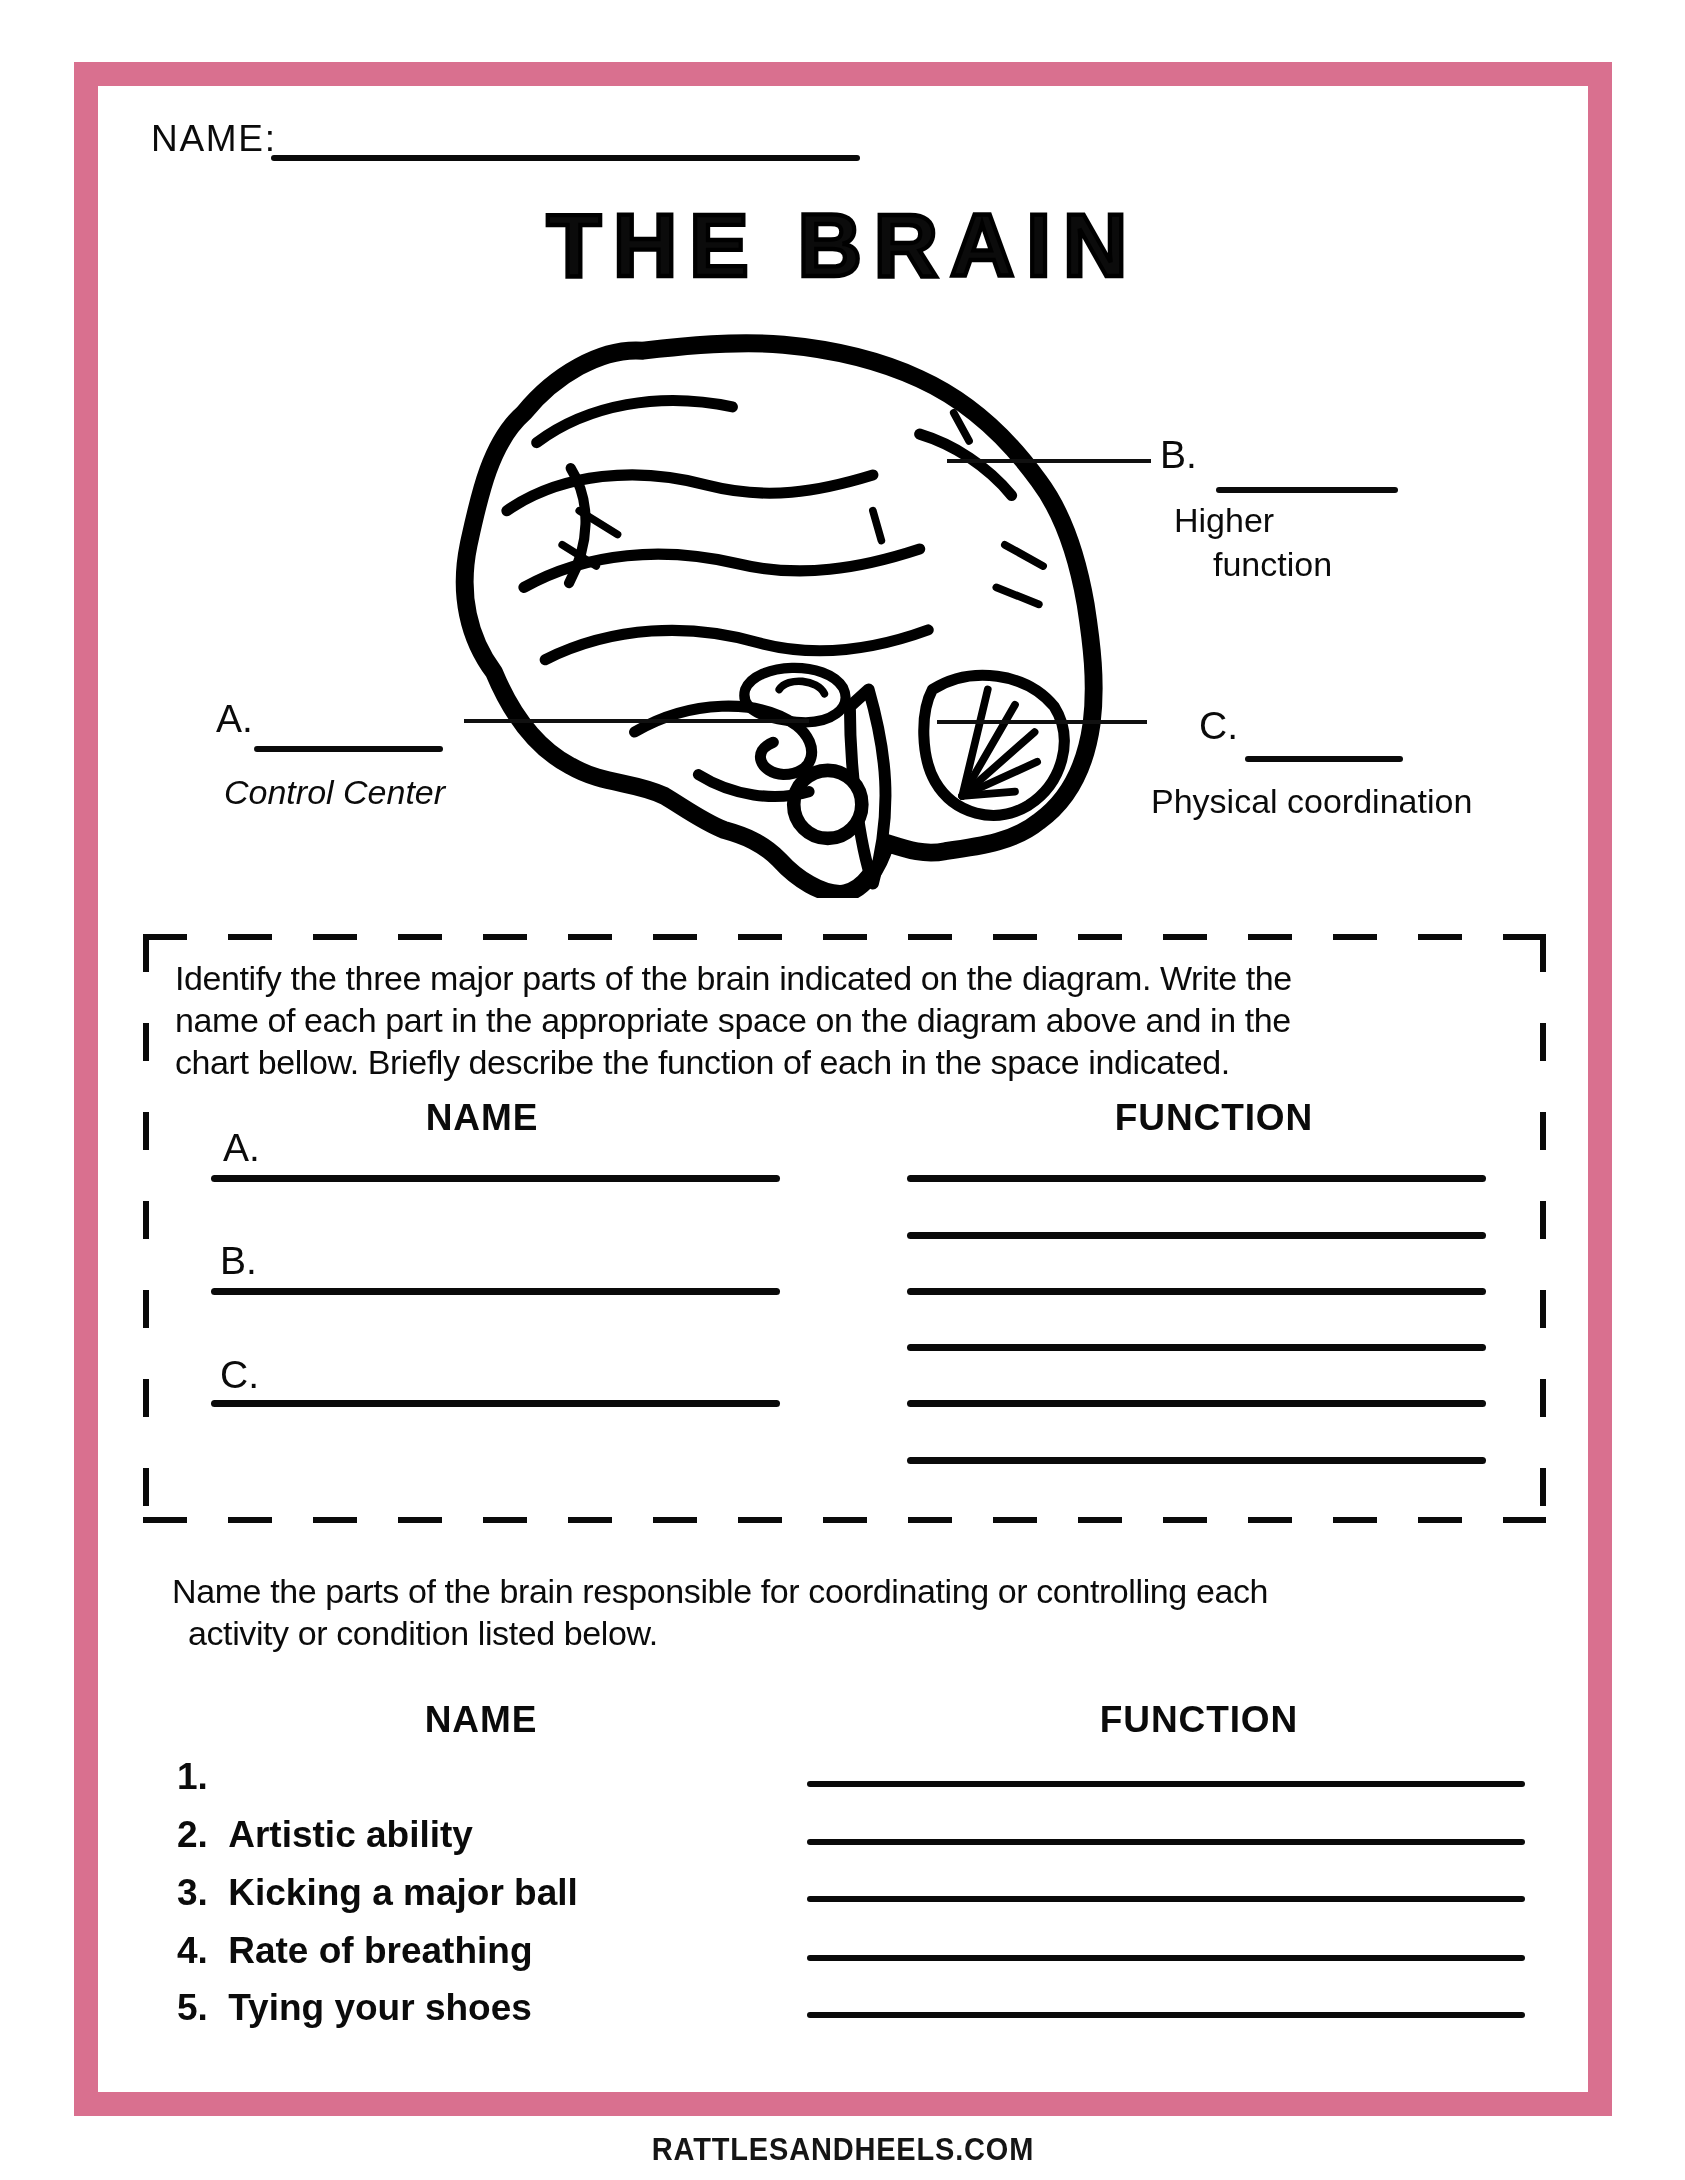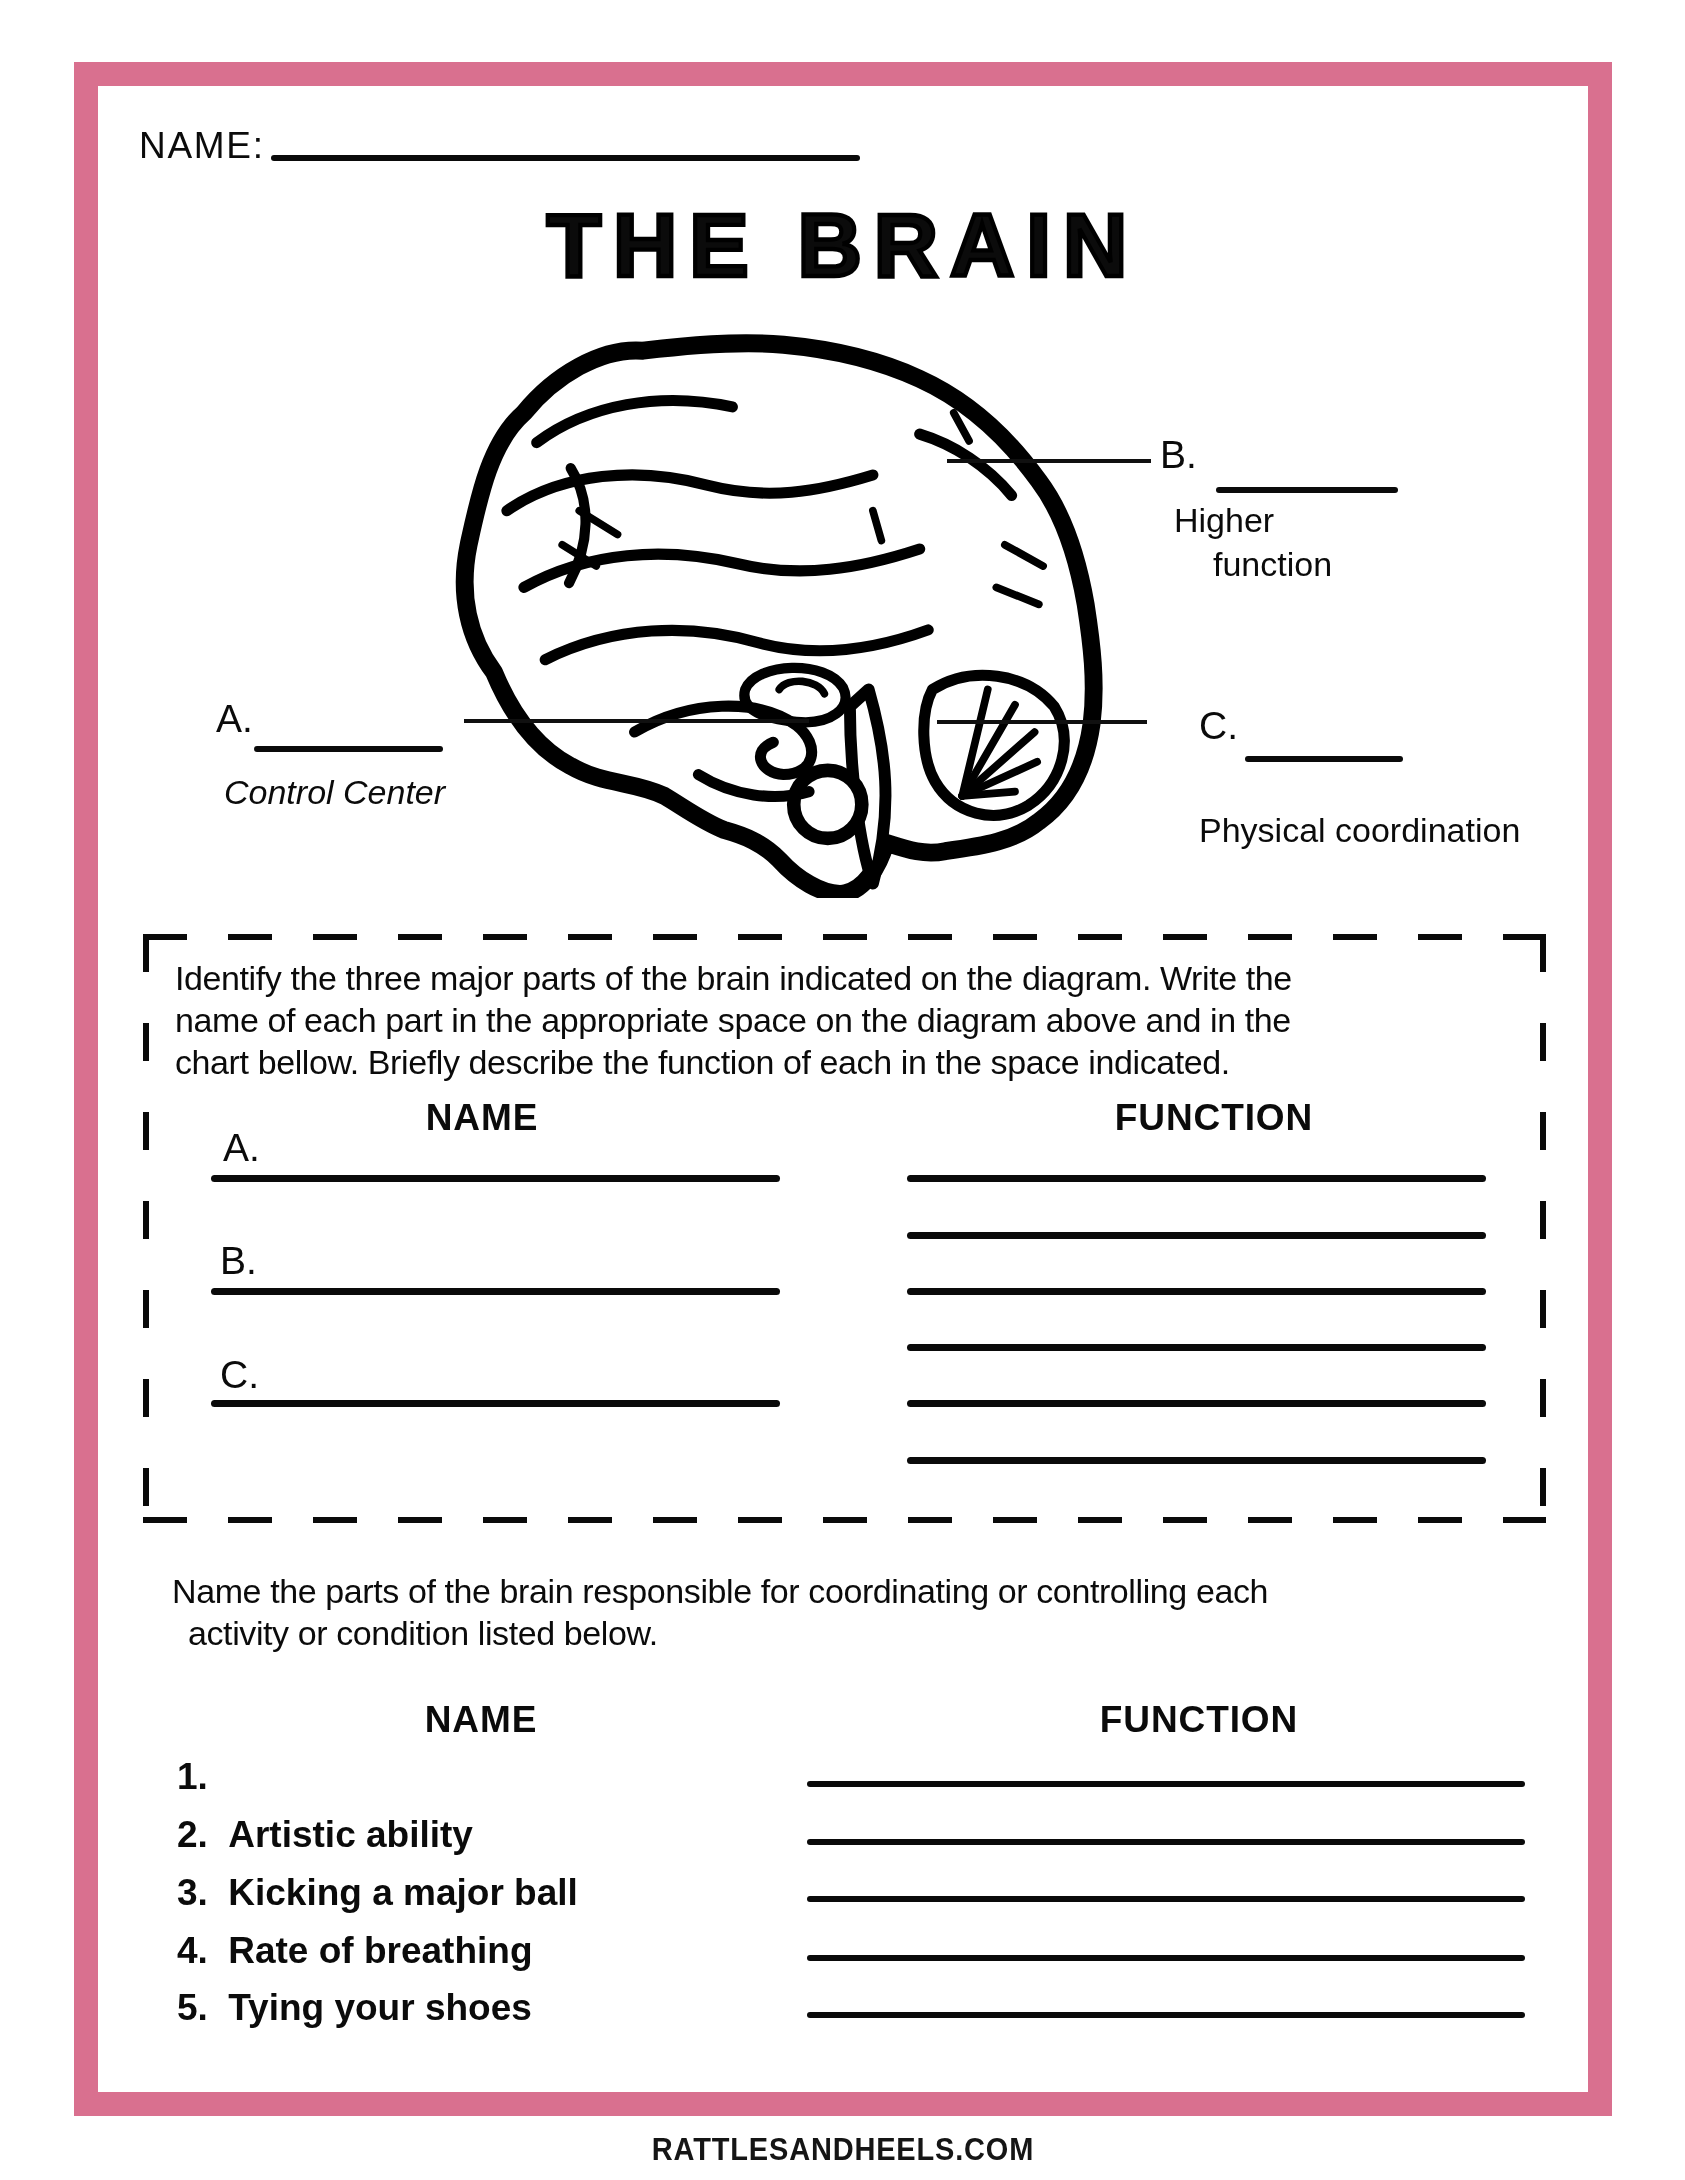--- a/index.html
+++ b/index.html
@@ -6,21 +6,21 @@
   body{width:1686px;height:2181px;position:relative;overflow:hidden;
        font-family:"Liberation Sans",sans-serif;color:#0b0b0b;}
   .abs{position:absolute;}
   
   .frame{left:74px;top:62px;width:1538px;height:2054px;border:24px solid #d9708f;box-sizing:border-box;background:transparent;}
   
   .rule{background:#0a0a0a;border-radius:4.3px;}
   .ptr{background:#101010;}
   
   .hw{font-family:"Liberation Sans",sans-serif;color:#0b0b0b;}
-  .name-label{left:139px;top:118px;font-size:37px;letter-spacing:1.7px;margin-top:7px;}
+  .name-label{left:151px;top:118px;font-size:37px;letter-spacing:1.7px;}
   .title{left:0;top:194px;width:1686px;text-align:center;font-size:89px;font-weight:900;
          letter-spacing:12px;-webkit-text-stroke:4.3px #000;white-space:nowrap;}
   .letter{font-size:39px;}
   .caption{font-size:34px;}
   .hdr{font-size:37px;font-weight:bold;letter-spacing:0.9px;transform:translateX(-50%);white-space:nowrap;}
   .instr{font-size:34px;letter-spacing:-0.4px;white-space:nowrap;}
   .item{display:flex;gap:20.4px;font-size:37px;font-weight:bold;white-space:nowrap;}
   
   .dash-h{height:6px;background:repeating-linear-gradient(90deg,#0a0a0a 0 44px,transparent 44px 85px);}
   .dash-v{width:6px;background:repeating-linear-gradient(180deg,#0a0a0a 0 38px,transparent 38px 89px);}
@@ -93,21 +93,21 @@
 <div class="abs rule" style="left:1216px;top:487px;width:182px;height:6px;"></div>
 <span class="abs hw caption" style="left:1174px;top:501px;">Higher</span>
 <span class="abs hw caption" style="left:1213px;top:545px;">function</span>
 
 <span class="abs hw letter" style="left:216px;top:697px;">A.</span>
 <div class="abs rule" style="left:254px;top:746px;width:189px;height:6px;"></div>
 <span class="abs hw caption" style="left:224px;top:773px;font-style:italic;">Control Center</span>
 
 <span class="abs hw letter" style="left:1199px;top:704px;">C.</span>
 <div class="abs rule" style="left:1245px;top:756px;width:158px;height:6px;"></div>
-<span class="abs hw caption" style="left:1199px;top:782px;margin-top:29px;">Physical coordination</span>
+<span class="abs hw caption" style="left:1151px;top:782px;">Physical coordination</span>
 
 <div class="abs dash-h" style="left:143px;top:934px;width:1403px;"></div>
 <div class="abs dash-h" style="left:143px;top:1517px;width:1403px;"></div>
 <div class="abs dash-v" style="left:143px;top:934px;height:589px;"></div>
 <div class="abs dash-v" style="left:1540px;top:934px;height:589px;"></div>
 
 <span class="abs hw instr" style="left:175px;top:959px;">Identify the three major parts of the brain indicated on the diagram. Write the</span>
 <span class="abs hw instr" style="left:175px;top:1001px;">name of each part in the appropriate space on the diagram above and in the</span>
 <span class="abs hw instr" style="left:175px;top:1043px;">chart bellow. Briefly describe the function of each in the space indicated.</span>
 

